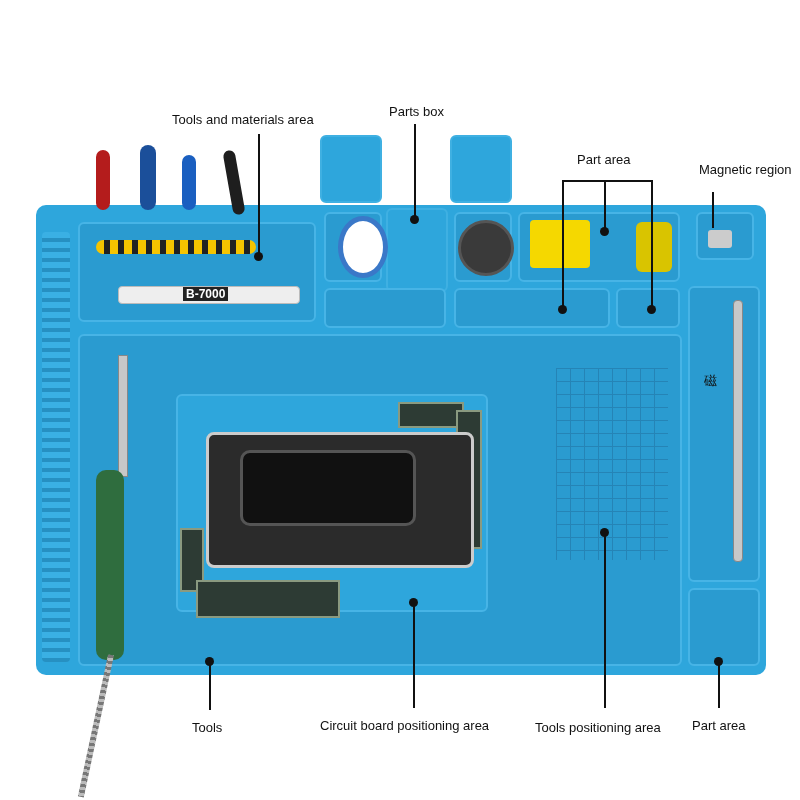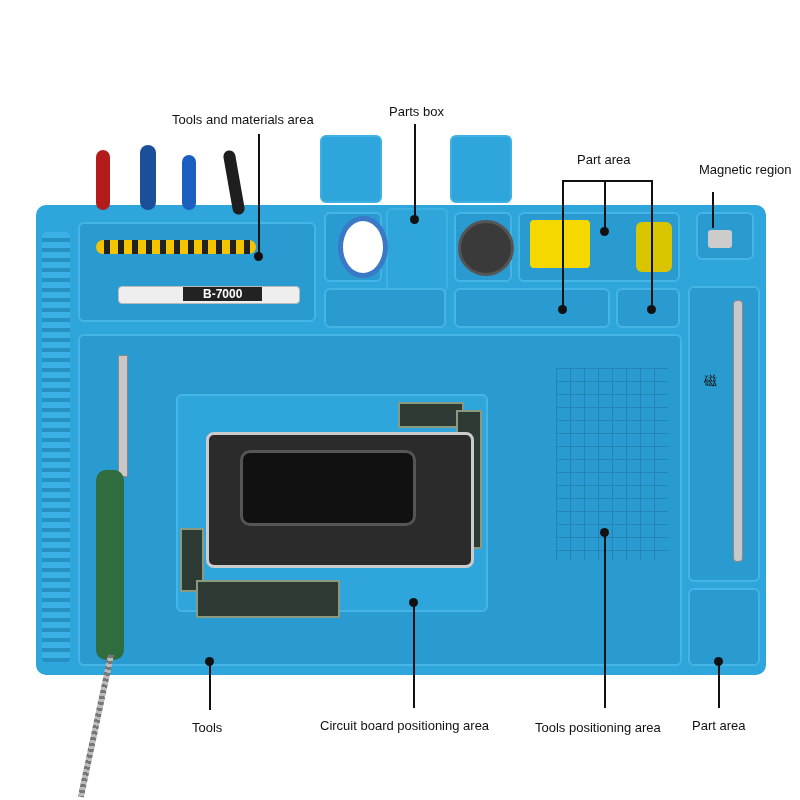--- a/index.html
+++ b/index.html
@@ -47,21 +47,21 @@
 <div class="grid"></div>
 
 <div style="position:absolute;left:338px;top:216px;width:40px;height:52px;border-radius:50%;background:#fff;border:5px solid #3a78c8;"></div>
 <div style="position:absolute;left:458px;top:220px;width:50px;height:50px;border-radius:50%;background:#3a3a3a;border:3px solid #555;"></div>
 <div style="position:absolute;left:530px;top:220px;width:60px;height:48px;background:#f5d800;border-radius:4px;"></div>
 <div style="position:absolute;left:636px;top:222px;width:36px;height:50px;background:#d9c400;border-radius:6px;"></div>
 <div style="position:absolute;left:708px;top:230px;width:24px;height:18px;background:#ccc;border-radius:3px;"></div>
 
 <div style="position:absolute;left:96px;top:240px;width:160px;height:14px;background:repeating-linear-gradient(90deg,#f5c400 0 8px,#222 8px 14px);border-radius:7px;"></div>
 <div style="position:absolute;left:118px;top:286px;width:180px;height:16px;background:#eee;border:1px solid #bbb;border-radius:4px;">
-  <span style="position:absolute;left:64px;top:0;font-size:12px;font-weight:bold;background:#222;color:#fff;padding:0 20px;">B-7000</span>
+  <span style="position:absolute;left:64px;top:0;font-size:12px;font-weight:bold;background:#222;color:#fff;padding:0 3px;">B-7000</span>
 </div>
 
 <div style="position:absolute;left:96px;top:150px;width:14px;height:60px;background:#b41c1c;border-radius:7px;"></div>
 <div style="position:absolute;left:140px;top:145px;width:16px;height:65px;background:#1b4f9a;border-radius:8px;"></div>
 <div style="position:absolute;left:182px;top:155px;width:14px;height:55px;background:#1a5fc0;border-radius:7px;"></div>
 <div style="position:absolute;left:228px;top:150px;width:12px;height:65px;background:#1e1e1e;border-radius:6px;transform:rotate(-10deg);"></div>
 
 <div class="pcb" style="left:398px;top:402px;width:62px;height:22px;"></div>
 <div class="pcb" style="left:456px;top:410px;width:22px;height:135px;"></div>
 <div class="phone"></div>

